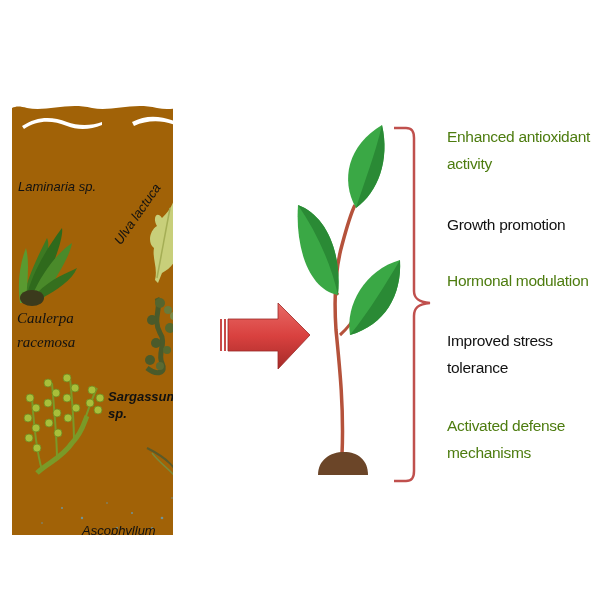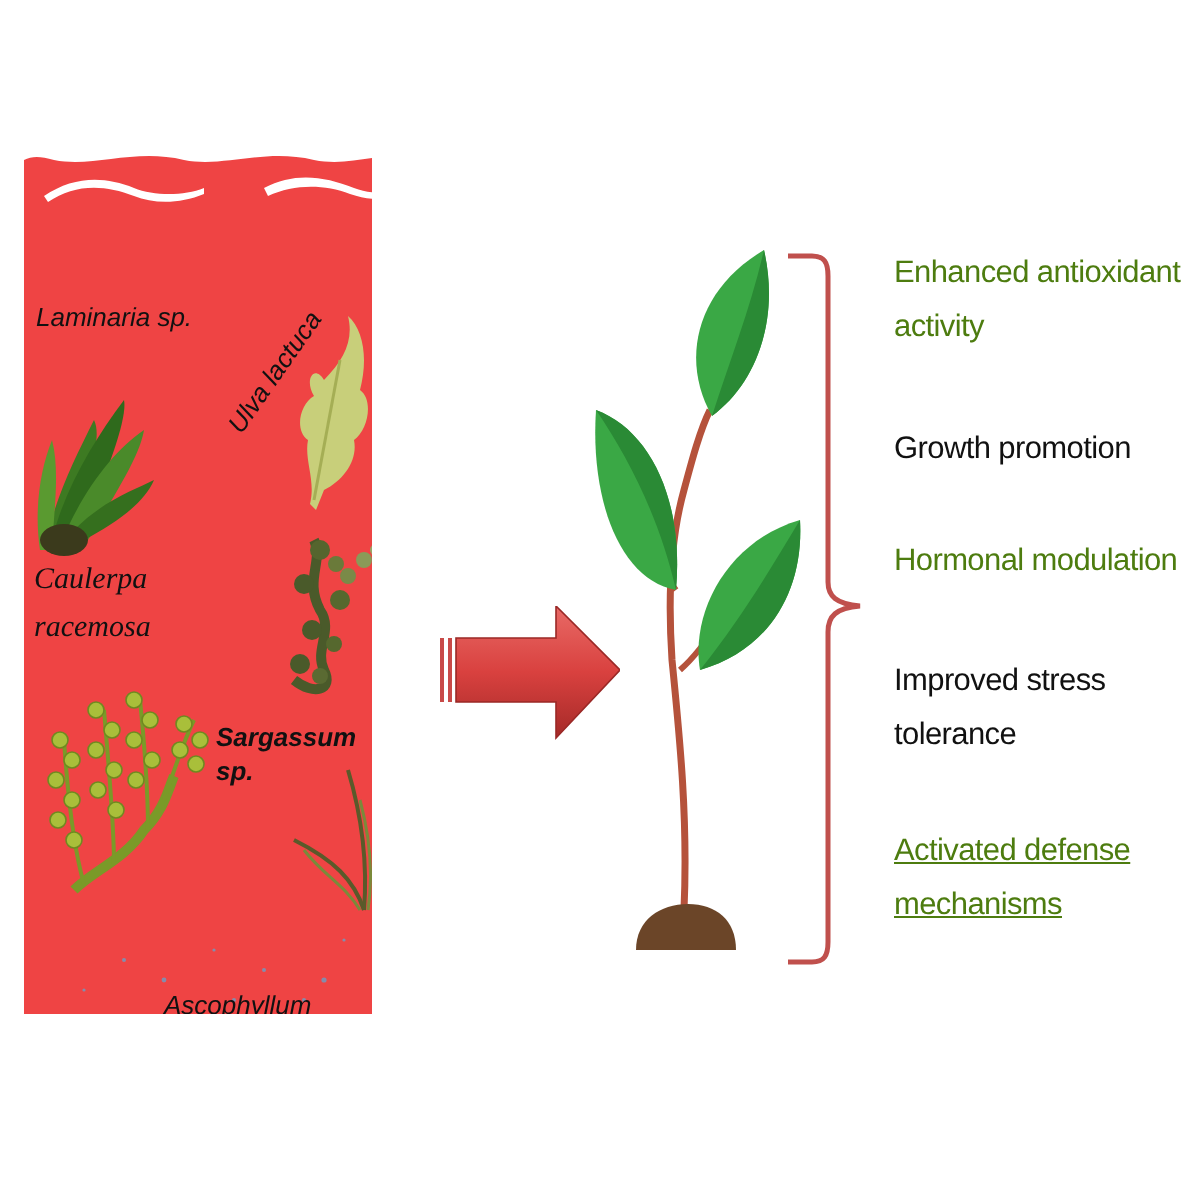--- a/index.html
+++ b/index.html
@@ -1,17 +1,17 @@
 <!DOCTYPE html>
 <html><head>
 <meta charset="utf-8">
 <style>
   html, body { margin:0; padding:0; background:#ffffff; }
   body { width:600px; height:600px; position:relative; overflow:hidden; font-family:"Liberation Sans", sans-serif; }
-  .panel { position:absolute; left:12px; top:70px; width:174px; height:437px; background:#ef4444; overflow:hidden; }
+  .panel { position:absolute; left:12px; top:98px; width:161px; height:437px; background:#a16207; overflow:hidden; }
   .panel svg.bg { position:absolute; left:0; top:0; }
   .label { position:absolute; font-family:"Liberation Sans", sans-serif; font-style:italic; color:#111; font-size:13px; line-height:17px; }
   .label.serif { font-family:"Liberation Serif", serif; font-size:15px; line-height:24px; }
   .ulva { transform:rotate(-55deg); transform-origin:left top; white-space:nowrap; }
   .arrow { position:absolute; left:218px; top:303px; }
   .plant { position:absolute; left:290px; top:120px; }
   .brace { position:absolute; left:392px; top:126px; }
   .effect { position:absolute; left:447px; font-size:15.5px; line-height:27px; width:150px; font-family:"Liberation Sans", sans-serif; letter-spacing:-0.3px; }
   .brown { color:#4d7c0f; }
   .black { color:#111111; }
@@ -165,16 +165,16 @@
 <div class="effect black" style="top:211px;">
   <div>Growth promotion</div>
 </div>
 <div class="effect brown" style="top:267px;">
   <div>Hormonal modulation</div>
 </div>
 <div class="effect black" style="top:327px;">
   <div>Improved stress</div>
   <div>tolerance</div>
 </div>
-<div class="effect brown" style="top:412px;text-decoration:underline;">
+<div class="effect brown" style="top:412px;">
   <div>Activated defense</div>
   <div>mechanisms</div>
 </div>
 
 </body></html>

